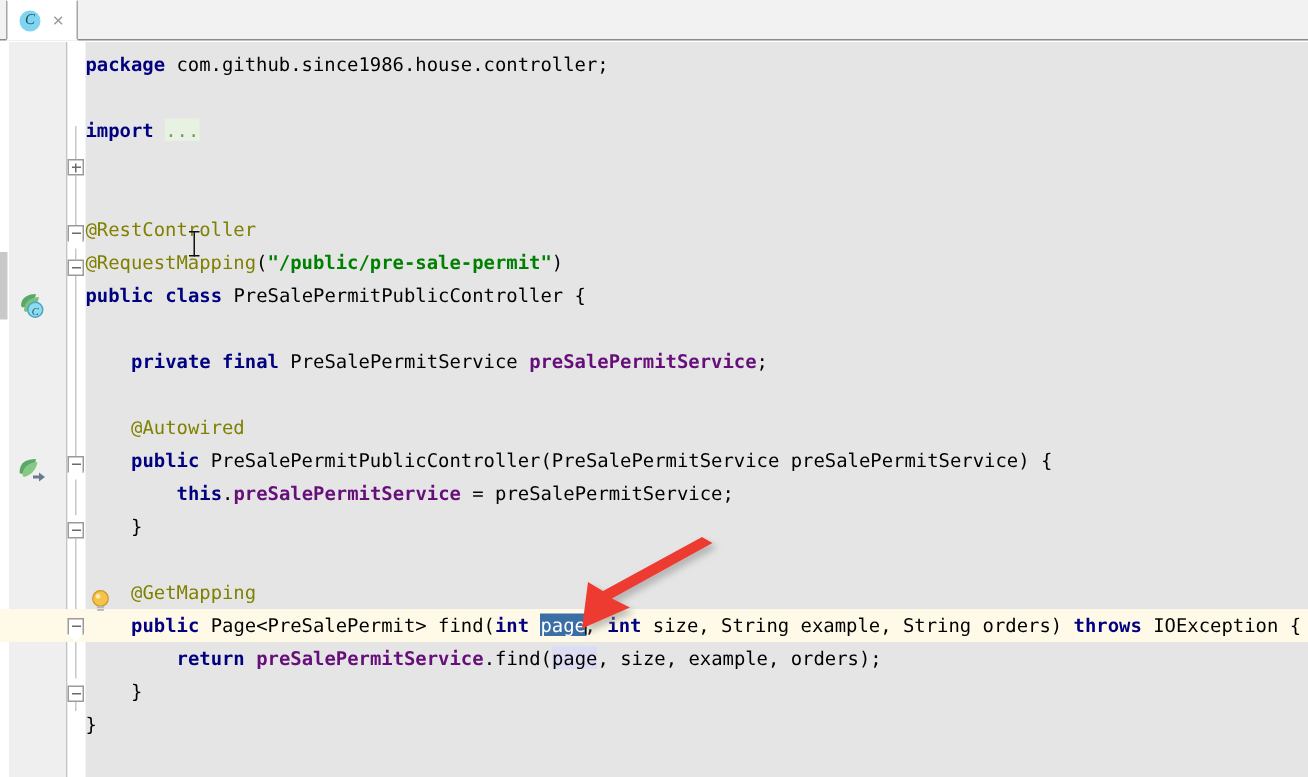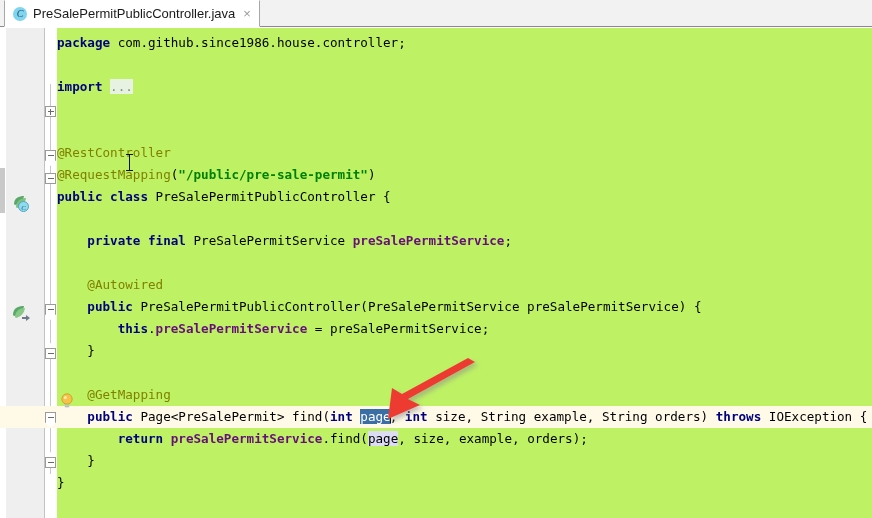--- a/index.html
+++ b/index.html
@@ -28,21 +28,21 @@
     background:#7fd4ef;color:#1b4f63;
     font-size:10px;line-height:14px;text-align:center;
     font-family:"Liberation Serif", serif;font-style:italic;flex:0 0 auto;
   }
   .tab-title{font-size:13px;color:#1a1a1a;white-space:nowrap;}
   .tab-close{font-size:13px;color:#9a9a9a;margin-left:2px;cursor:pointer;}
 
   
   .editor{
     position:absolute;left:0;top:28px;width:872px;height:490px;
-    background:#bef264;overflow:hidden;
+    background:#e5e5e5;overflow:hidden;
   }
   
   .left-strip{
     position:absolute;left:0;top:0;width:6px;height:490px;background:#ffffff;
   }
   .left-thumb{
     position:absolute;left:0;top:140px;width:5px;height:45px;background:#c9c9c9;
   }
   
   .gutter{
@@ -134,21 +134,20 @@
   .ibeam span{position:absolute;left:3px;top:0;width:1px;height:17px;background:#111;display:block;}
 </style>
 </head>
 <body>
 
 <div class="ide">
 
   <div class="tabbar">
     <div class="tab">
       <span class="tab-icon">C</span>
-      <span class="tab-title">PreSalePermitPublicController.java</span>
       <span class="tab-close">×</span>
     </div>
   </div>
 
   <div class="editor">
 
     <div class="left-strip">
       <div class="left-thumb"></div>
     </div>
 

